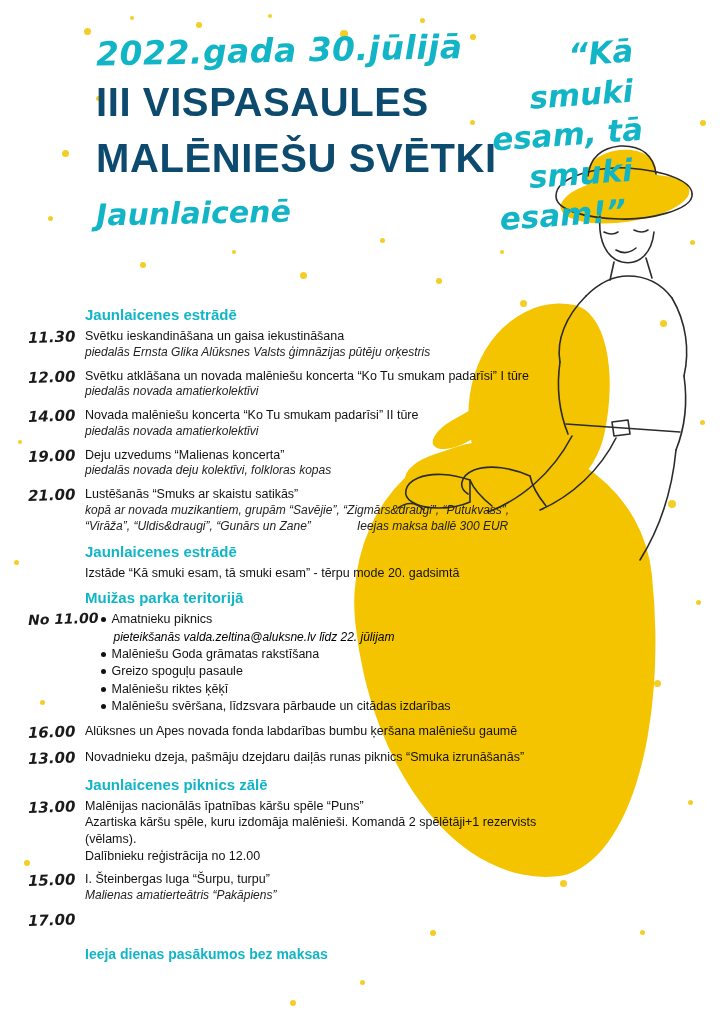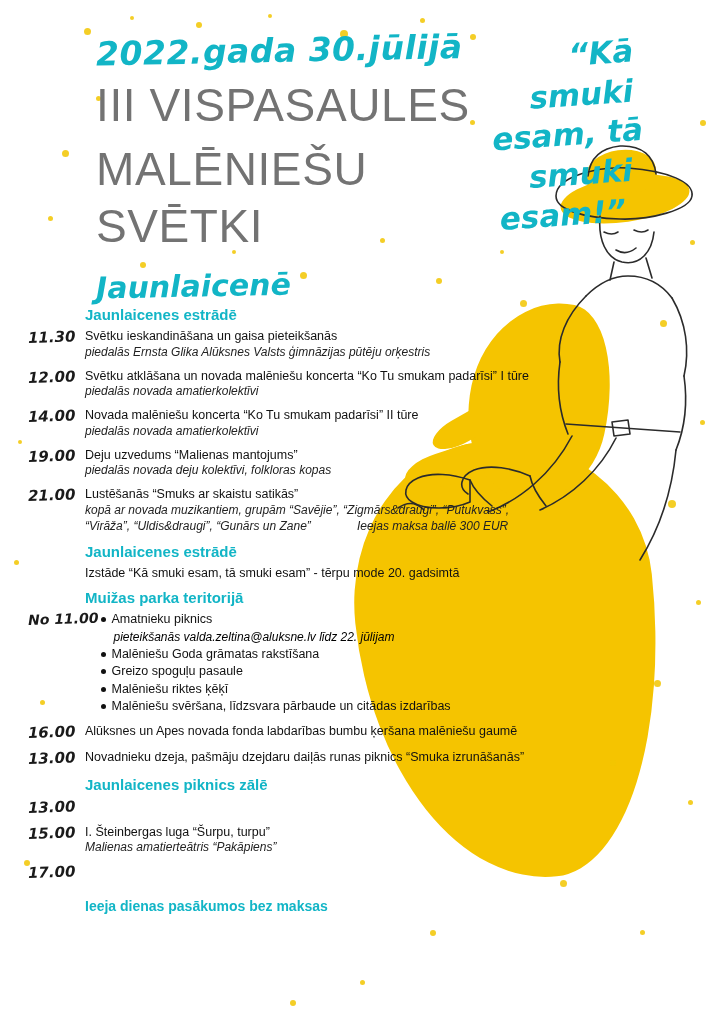--- a/index.html
+++ b/index.html
@@ -115,23 +115,23 @@
     font-style: italic;
     font-weight: bold;
     font-size: 33px;
     color: #12B5C6;
     letter-spacing: .5px;
     white-space: nowrap;
     transform: rotate(-1.2deg);
   }
   .title-1, .title-2 {
     font-family: "Liberation Sans", sans-serif;
-    font-weight: normal;
-    font-size: 46px;
-    color: #737373;
+    font-weight: bold;
+    font-size: 40px;
+    color: #0c4a6e;
     letter-spacing: .6px;
     line-height: 1.25;
     margin-top: 8px;
   }
   .title-2 { margin-top: 6px; }
   .place-line {
     font-family: "DejaVu Sans", sans-serif;
     font-style: italic;
     font-weight: bold;
     font-size: 30px;
@@ -358,21 +358,21 @@
     <span class="sl-5">esam!”</span>
   </div>
 
   <div class="programme">
 
     <div class="venue">Jaunlaicenes estrādē</div>
 
     <div class="row">
       <div class="time">11.30</div>
       <div class="body">
-        <div class="line">Svētku ieskandināšana un gaisa pieteikšanās</div>
+        <div class="line">Svētku ieskandināšana un gaisa iekustināšana</div>
         <div class="line it">piedalās Ernsta Glika Alūksnes Valsts ģimnāzijas pūtēju orķestris</div>
       </div>
     </div>
 
     <div class="row">
       <div class="time">12.00</div>
       <div class="body">
         <div class="line">Svētku atklāšana un novada malēniešu koncerta “Ko Tu smukam padarīsi” I tūre</div>
         <div class="line it">piedalās novada amatierkolektīvi</div>
       </div>
@@ -382,21 +382,21 @@
       <div class="time">14.00</div>
       <div class="body">
         <div class="line">Novada malēniešu koncerta “Ko Tu smukam padarīsi” II tūre</div>
         <div class="line it">piedalās novada amatierkolektīvi</div>
       </div>
     </div>
 
     <div class="row">
       <div class="time">19.00</div>
       <div class="body">
-        <div class="line">Deju uzvedums “Malienas mantojums”</div>
+        <div class="line">Deju uzvedums “Malienas koncerta”</div>
         <div class="line it">piedalās novada deju kolektīvi, folkloras kopas</div>
       </div>
     </div>
 
     <div class="row">
       <div class="time">21.00</div>
       <div class="body">
         <div class="line">Lustēšanās “Smuks ar skaistu satikās”</div>
         <div class="line it">kopā ar novada muzikantiem, grupām  “Savējie”, “Zigmārs&amp;draugi”, “Putukvass”,</div>
         <div class="line it">
@@ -448,20 +448,25 @@
     <div class="row">
       <div class="time">13.00</div>
       <div class="body">
         <div class="line">Novadnieku dzeja, pašmāju dzejdaru daiļās runas piknics “Smuka izrunāšanās”</div>
       </div>
     </div>
 
     <div class="venue tight">Jaunlaicenes piknics zālē</div>
     <div class="row">
       <div class="time">13.00</div>
+      <div class="body">
+        <div class="line">Malēnijas nacionālās īpatnības kāršu spēle “Puns”</div>
+        <div class="line">Azartiska kāršu spēle, kuru izdomāja malēnieši. Komandā 2 spēlētāji+1 rezervists (vēlams).</div>
+        <div class="line">Dalībnieku reģistrācija no 12.00</div>
+      </div>
     </div>
 
     <div class="row">
       <div class="time">15.00</div>
       <div class="body">
         <div class="line">I. Šteinbergas luga “Šurpu, turpu”</div>
         <div class="line it">Malienas amatierteātris “Pakāpiens”</div>
       </div>
     </div>
 

